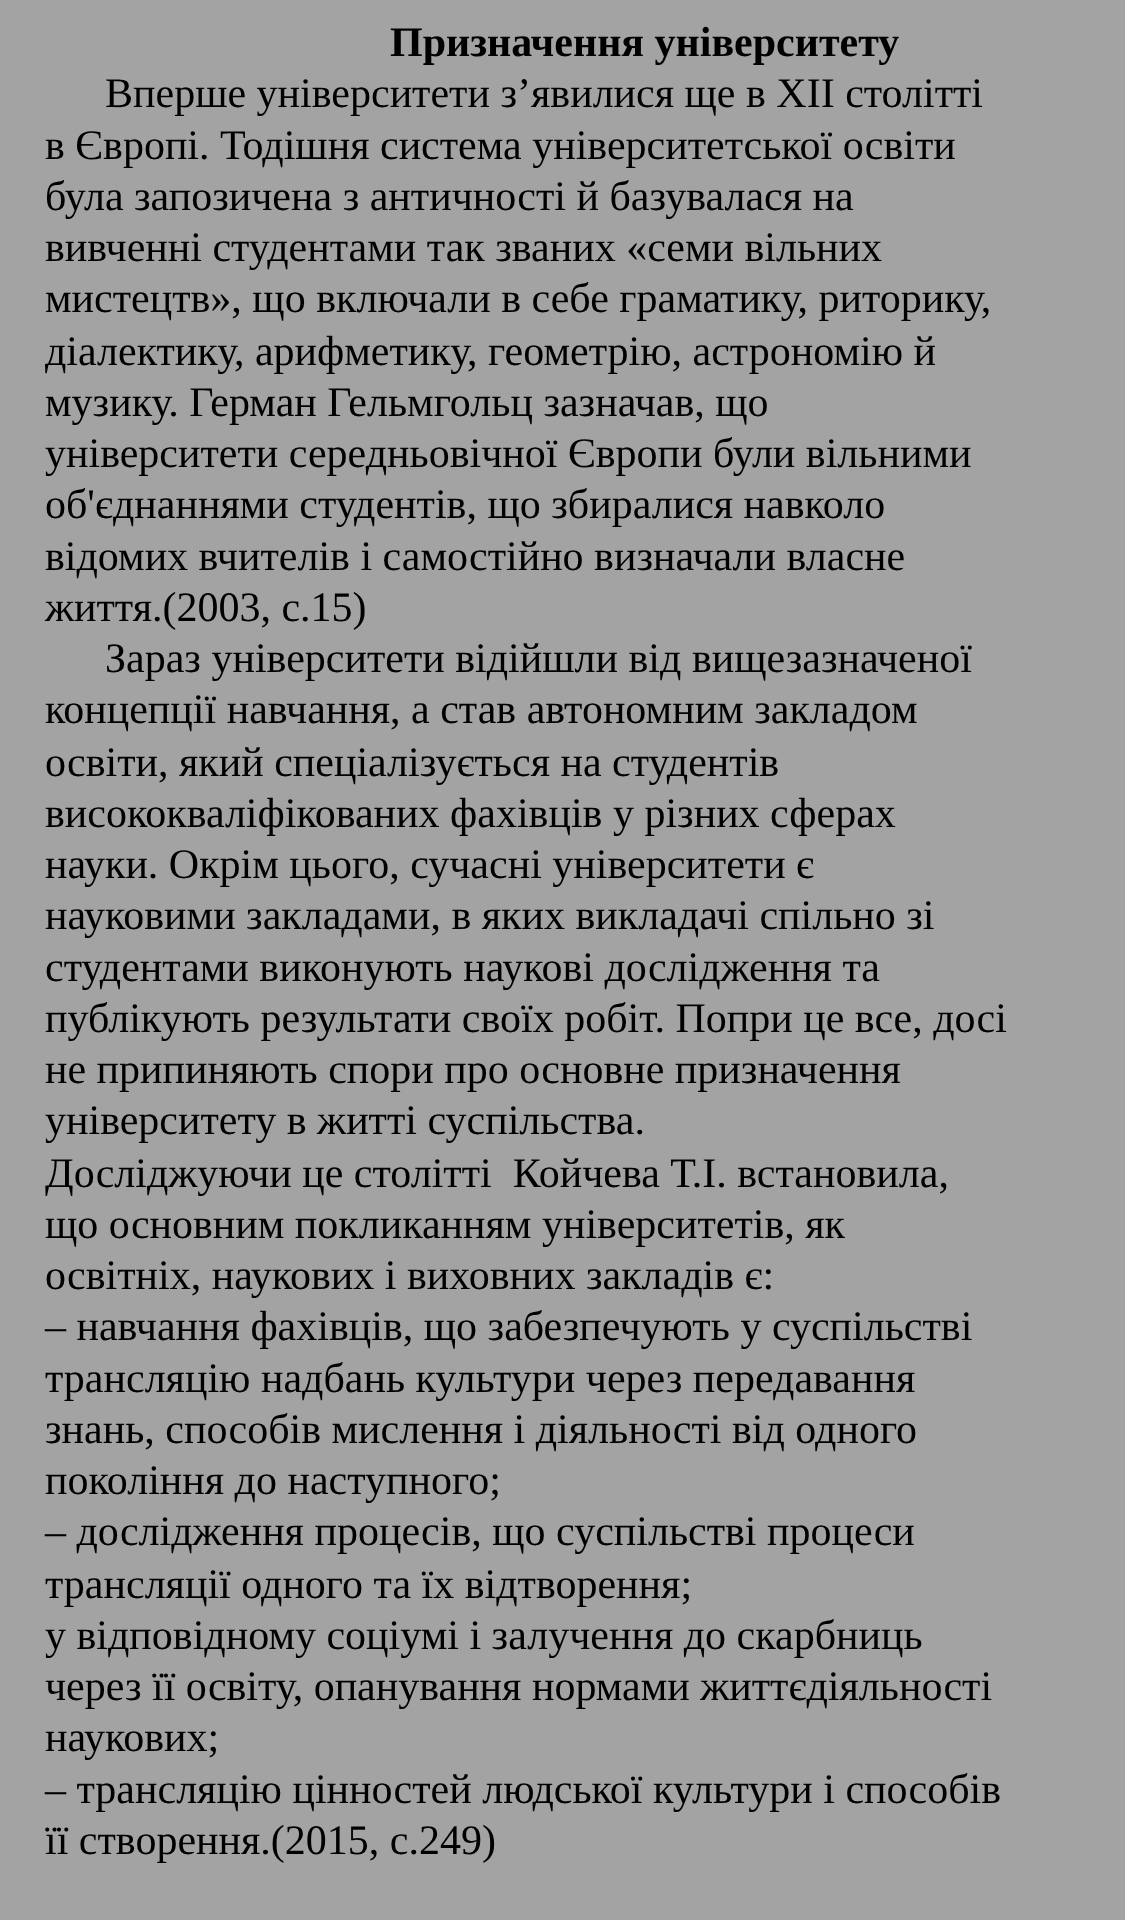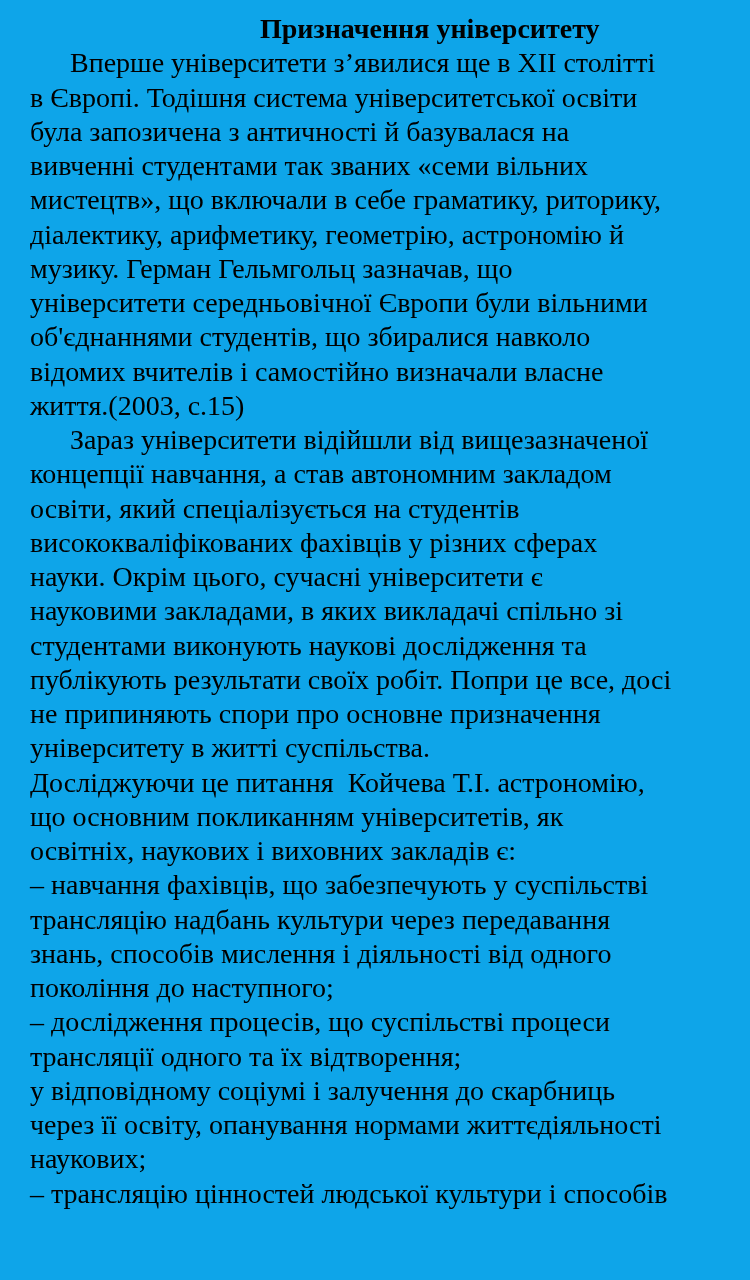--- a/index.html
+++ b/index.html
@@ -4,21 +4,21 @@
 <style>
   html, body {
     margin: 0;
     padding: 0;
     background: #ffffff;
   }
   .page {
     position: relative;
     width: 750px;
     height: 1280px;
-    background: #0ea5e9;
+    background: #a3a3a3;
     overflow: hidden;
     box-sizing: border-box;
     padding: 12px 24px 0 30px;
     color: #000000;
     font-family: "Liberation Serif", "DejaVu Serif", serif;
   }
   .block {
     margin: 0;
     padding: 0;
   }
@@ -63,36 +63,37 @@
         <div class="line">освіти, який спеціалізується на студентів</div>
         <div class="line">висококваліфікованих фахівців у різних сферах</div>
         <div class="line">науки. Окрім цього, сучасні університети є</div>
         <div class="line">науковими закладами, в яких викладачі спільно зі</div>
         <div class="line">студентами виконують наукові дослідження та</div>
         <div class="line">публікують результати своїх робіт. Попри це все, досі</div>
         <div class="line">не припиняють спори про основне призначення</div>
         <div class="line">університету в житті суспільства.</div>
       </div>
       <div class="block paragraph">
-        <div class="line">Досліджуючи це питання  Койчева Т.І. астрономію,</div>
+        <div class="line">Досліджуючи це столітті  Койчева Т.І. встановила,</div>
         <div class="line">що основним покликанням університетів, як</div>
         <div class="line">освітніх, наукових і виховних закладів є:</div>
       </div>
       <div class="block list-item">
         <div class="line">– навчання фахівців, що забезпечують у суспільстві</div>
         <div class="line">трансляцію надбань культури через передавання</div>
         <div class="line">знань, способів мислення і діяльності від одного</div>
         <div class="line">покоління до наступного;</div>
       </div>
       <div class="block list-item">
         <div class="line">– дослідження процесів, що суспільстві процеси</div>
         <div class="line">трансляції одного та їх відтворення;</div>
       </div>
       <div class="block list-item">
         <div class="line">у відповідному соціумі і залучення до скарбниць</div>
         <div class="line">через її освіту, опанування нормами життєдіяльності</div>
         <div class="line">наукових;</div>
       </div>
       <div class="block list-item">
         <div class="line">– трансляцію цінностей людської культури і способів</div>
+        <div class="line">її створення.(2015, с.249)</div>
       </div>
     </div>
 </div>
 
 </body></html>

